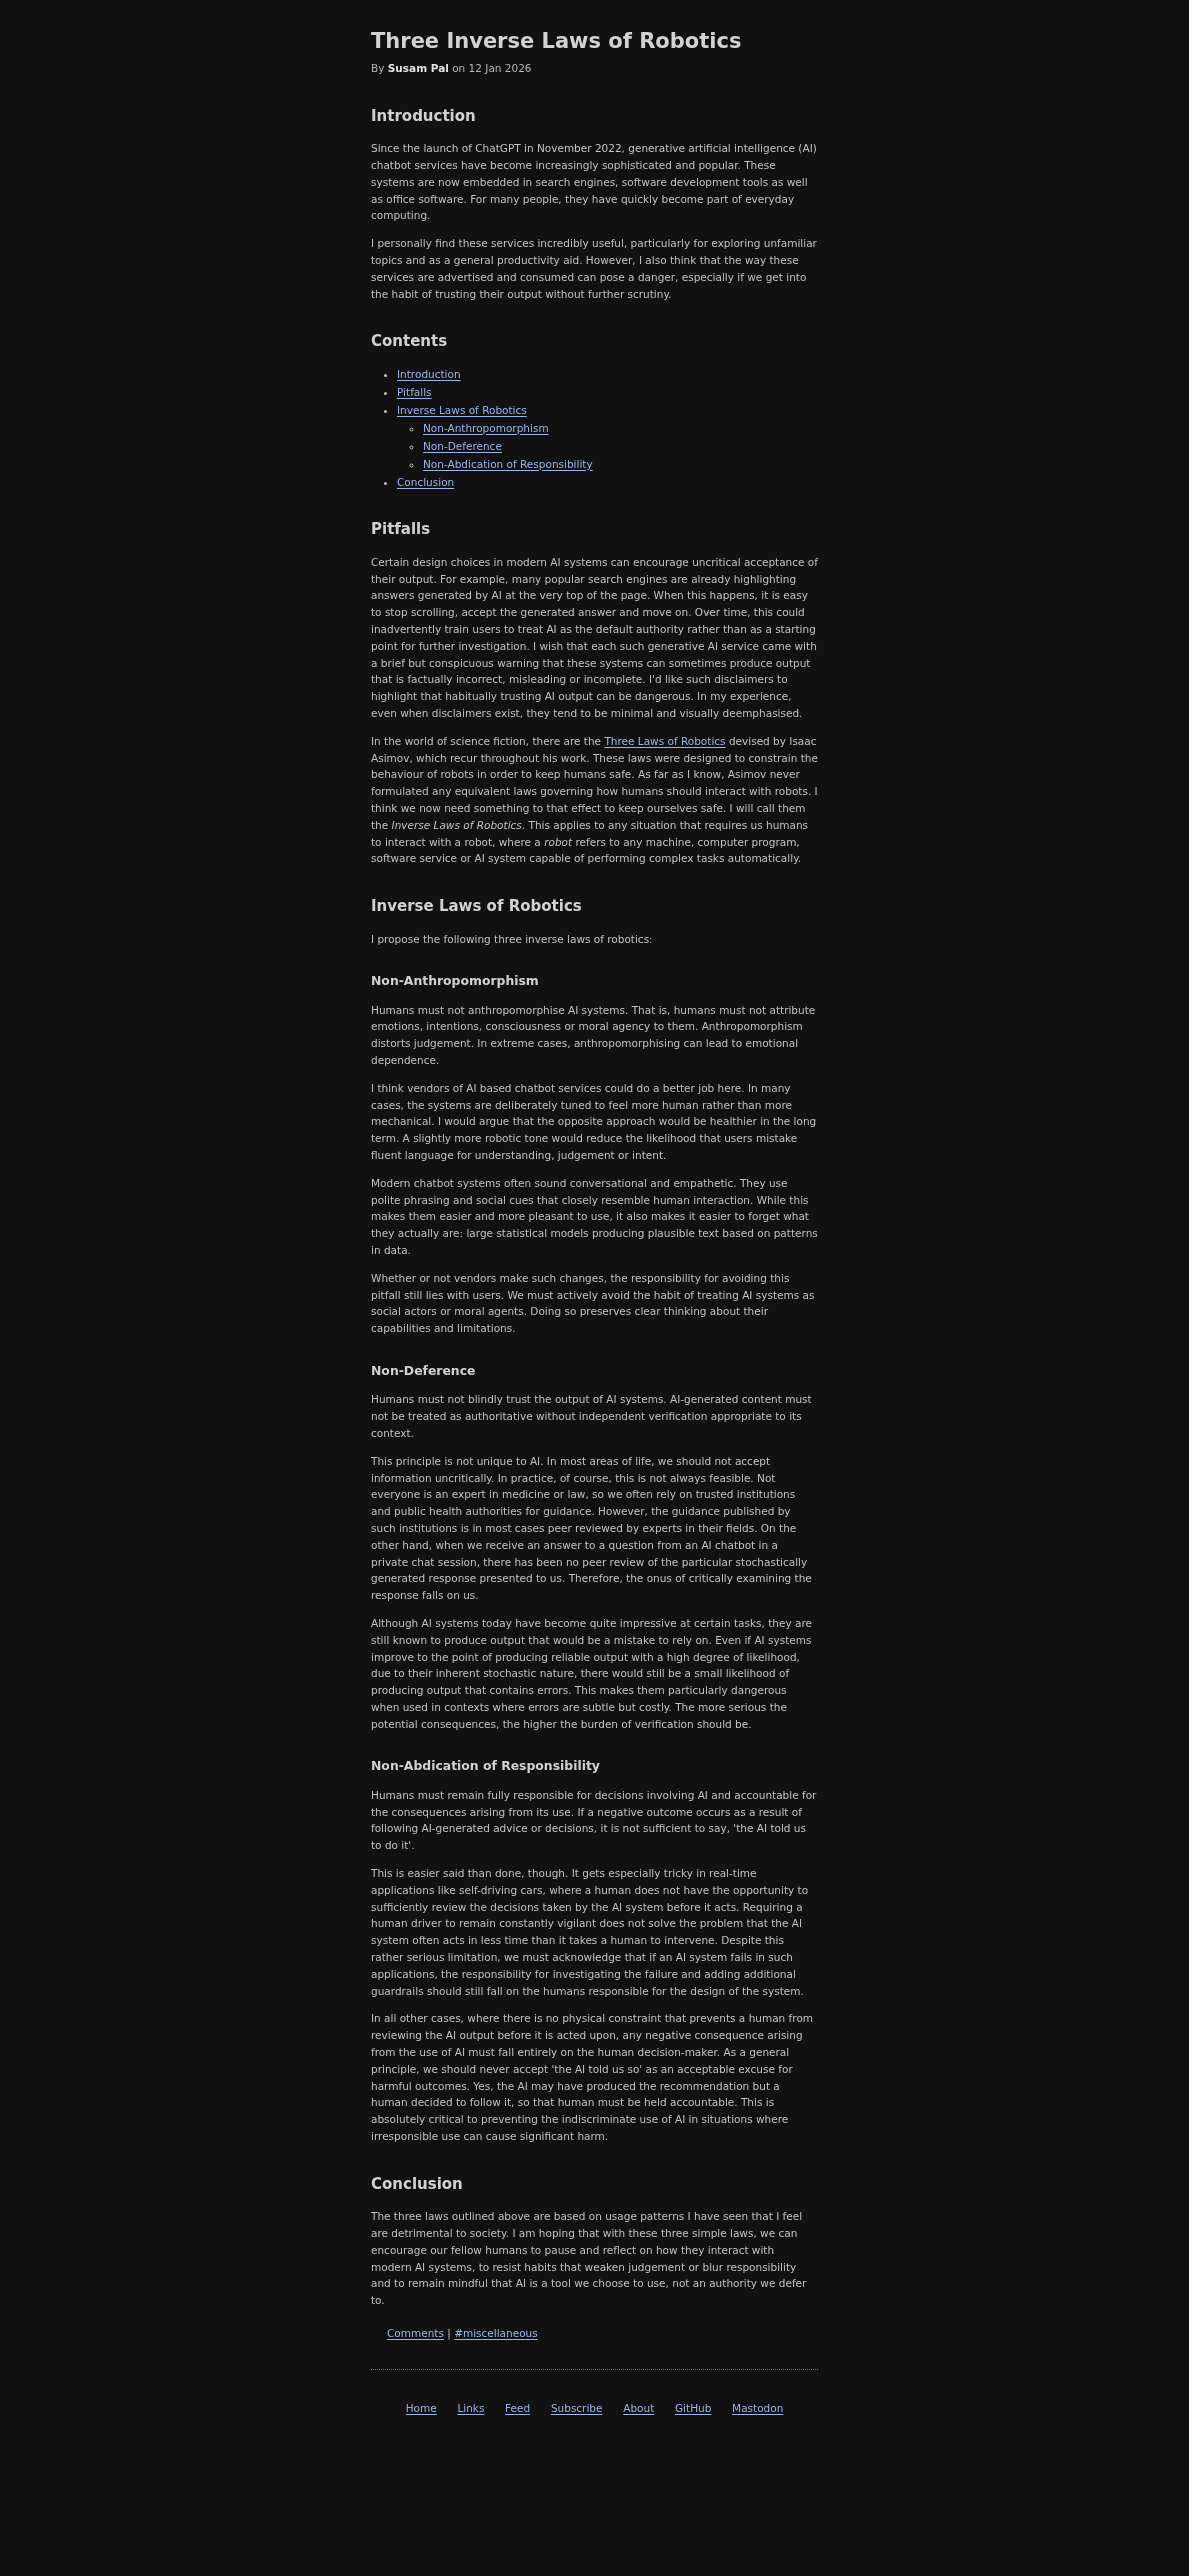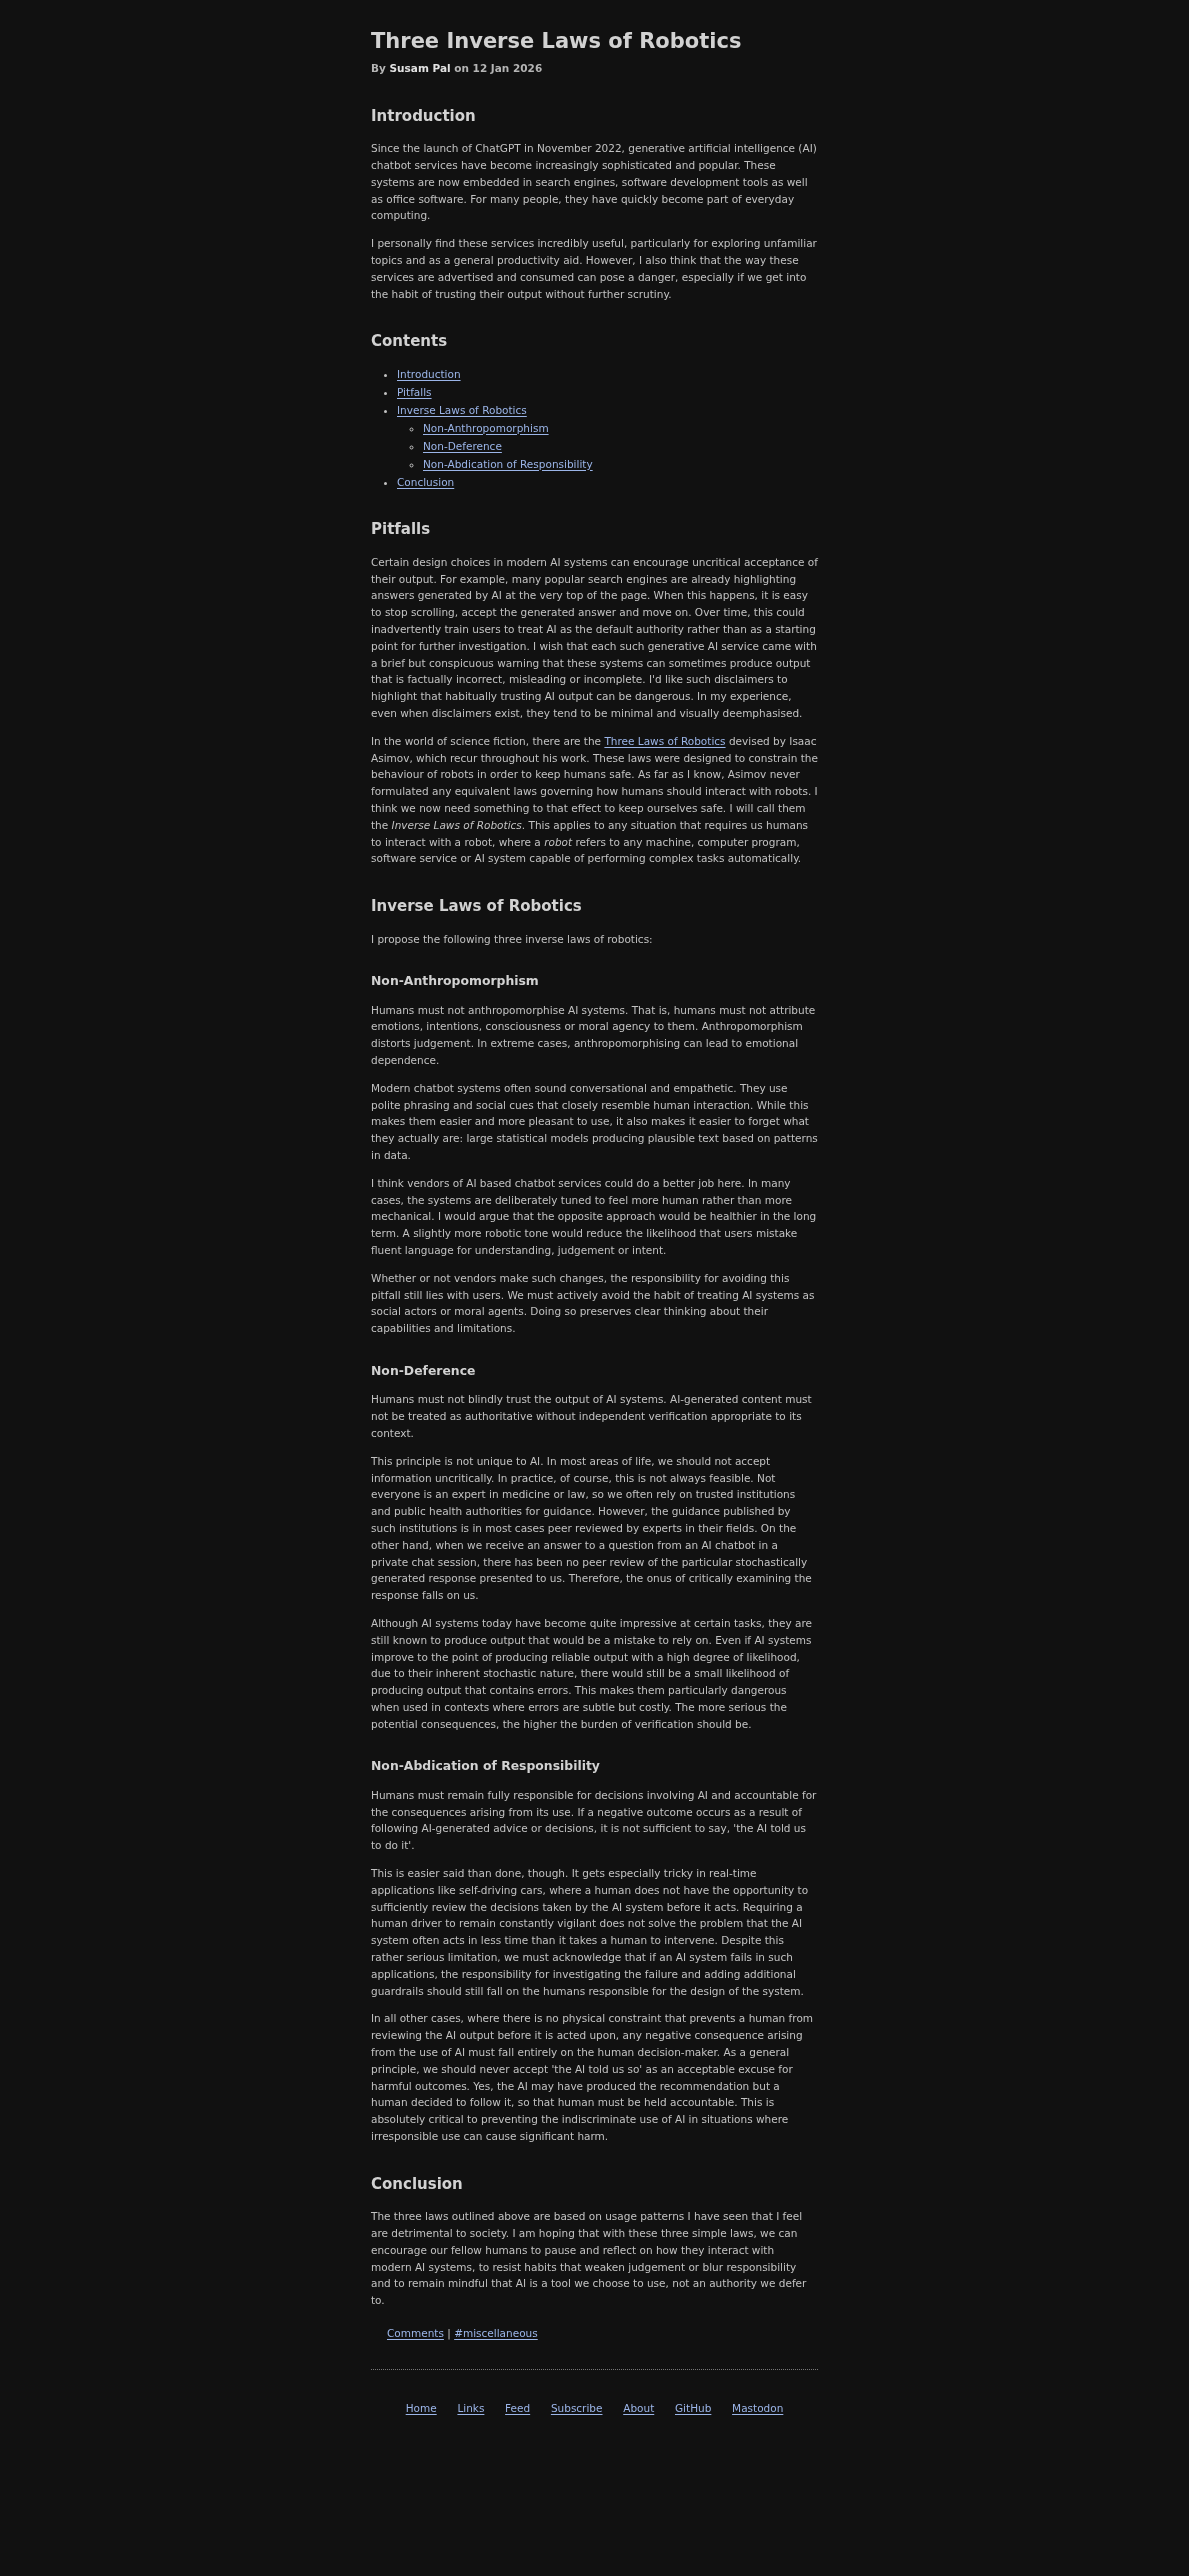--- a/index.html
+++ b/index.html
@@ -19,21 +19,20 @@
   h1 {
     font-size: 21px;
     line-height: 1.2;
     color: #d2d2d2;
     margin: 10px 0 6.2px 0;
     font-weight: bold;
   }
   .byline {
     color: #b5b5b5;
     margin: 0 0 27px 0;
-    font-weight: bold;
   }
   .byline b { color: #e2e2e2; }
   h2 {
     font-size: 15px;
     color: #d2d2d2;
     margin: 27px 0 12.4px 0;
     font-weight: bold;
   }
   h3 {
     font-size: 12.4px;
@@ -113,22 +112,22 @@
 
   <h2>Pitfalls</h2>
   <p>Certain design choices in modern AI systems can encourage uncritical acceptance of their output. For example, many popular search engines are already highlighting answers generated by AI at the very top of the page. When this happens, it is easy to stop scrolling, accept the generated answer and move on. Over time, this could inadvertently train users to treat AI as the default authority rather than as a starting point for further investigation. I wish that each such generative AI service came with a brief but conspicuous warning that these systems can sometimes produce output that is factually incorrect, misleading or incomplete. I'd like such disclaimers to highlight that habitually trusting AI output can be dangerous. In my experience, even when disclaimers exist, they tend to be minimal and visually deemphasised.</p>
   <p>In the world of science fiction, there are the <a href="#">Three Laws of Robotics</a> devised by Isaac Asimov, which recur throughout his work. These laws were designed to constrain the behaviour of robots in order to keep humans safe. As far as I know, Asimov never formulated any equivalent laws governing how humans should interact with robots. I think we now need something to that effect to keep ourselves safe. I will call them the <em>Inverse Laws of Robotics</em>. This applies to any situation that requires us humans to interact with a robot, where a <em>robot</em> refers to any machine, computer program, software service or AI system capable of performing complex tasks automatically.</p>
 
   <h2>Inverse Laws of Robotics</h2>
   <p>I propose the following three inverse laws of robotics:</p>
 
   <h3>Non-Anthropomorphism</h3>
   <p>Humans must not anthropomorphise AI systems. That is, humans must not attribute emotions, intentions, consciousness or moral agency to them. Anthropomorphism distorts judgement. In extreme cases, anthropomorphising can lead to emotional dependence.</p>
+  <p>I think vendors of AI based chatbot services could do a better job here. In many cases, the systems are deliberately tuned to feel more human rather than more mechanical. I would argue that the opposite approach would be healthier in the long term. A slightly more robotic tone would reduce the likelihood that users mistake fluent language for understanding, judgement or intent.</p>
   <p>Modern chatbot systems often sound conversational and empathetic. They use polite phrasing and social cues that closely resemble human interaction. While this makes them easier and more pleasant to use, it also makes it easier to forget what they actually are: large statistical models producing plausible text based on patterns in data.</p>
-  <p>I think vendors of AI based chatbot services could do a better job here. In many cases, the systems are deliberately tuned to feel more human rather than more mechanical. I would argue that the opposite approach would be healthier in the long term. A slightly more robotic tone would reduce the likelihood that users mistake fluent language for understanding, judgement or intent.</p>
   <p>Whether or not vendors make such changes, the responsibility for avoiding this pitfall still lies with users. We must actively avoid the habit of treating AI systems as social actors or moral agents. Doing so preserves clear thinking about their capabilities and limitations.</p>
 
   <h3>Non-Deference</h3>
   <p>Humans must not blindly trust the output of AI systems. AI-generated content must not be treated as authoritative without independent verification appropriate to its context.</p>
   <p>This principle is not unique to AI. In most areas of life, we should not accept information uncritically. In practice, of course, this is not always feasible. Not everyone is an expert in medicine or law, so we often rely on trusted institutions and public health authorities for guidance. However, the guidance published by such institutions is in most cases peer reviewed by experts in their fields. On the other hand, when we receive an answer to a question from an AI chatbot in a private chat session, there has been no peer review of the particular stochastically generated response presented to us. Therefore, the onus of critically examining the response falls on us.</p>
   <p>Although AI systems today have become quite impressive at certain tasks, they are still known to produce output that would be a mistake to rely on. Even if AI systems improve to the point of producing reliable output with a high degree of likelihood, due to their inherent stochastic nature, there would still be a small likelihood of producing output that contains errors. This makes them particularly dangerous when used in contexts where errors are subtle but costly. The more serious the potential consequences, the higher the burden of verification should be.</p>
 
   <h3>Non-Abdication of Responsibility</h3>
   <p>Humans must remain fully responsible for decisions involving AI and accountable for the consequences arising from its use. If a negative outcome occurs as a result of following AI-generated advice or decisions, it is not sufficient to say, 'the AI told us to do it'.</p>
   <p>This is easier said than done, though. It gets especially tricky in real-time applications like self-driving cars, where a human does not have the opportunity to sufficiently review the decisions taken by the AI system before it acts. Requiring a human driver to remain constantly vigilant does not solve the problem that the AI system often acts in less time than it takes a human to intervene. Despite this rather serious limitation, we must acknowledge that if an AI system fails in such applications, the responsibility for investigating the failure and adding additional guardrails should still fall on the humans responsible for the design of the system.</p>

